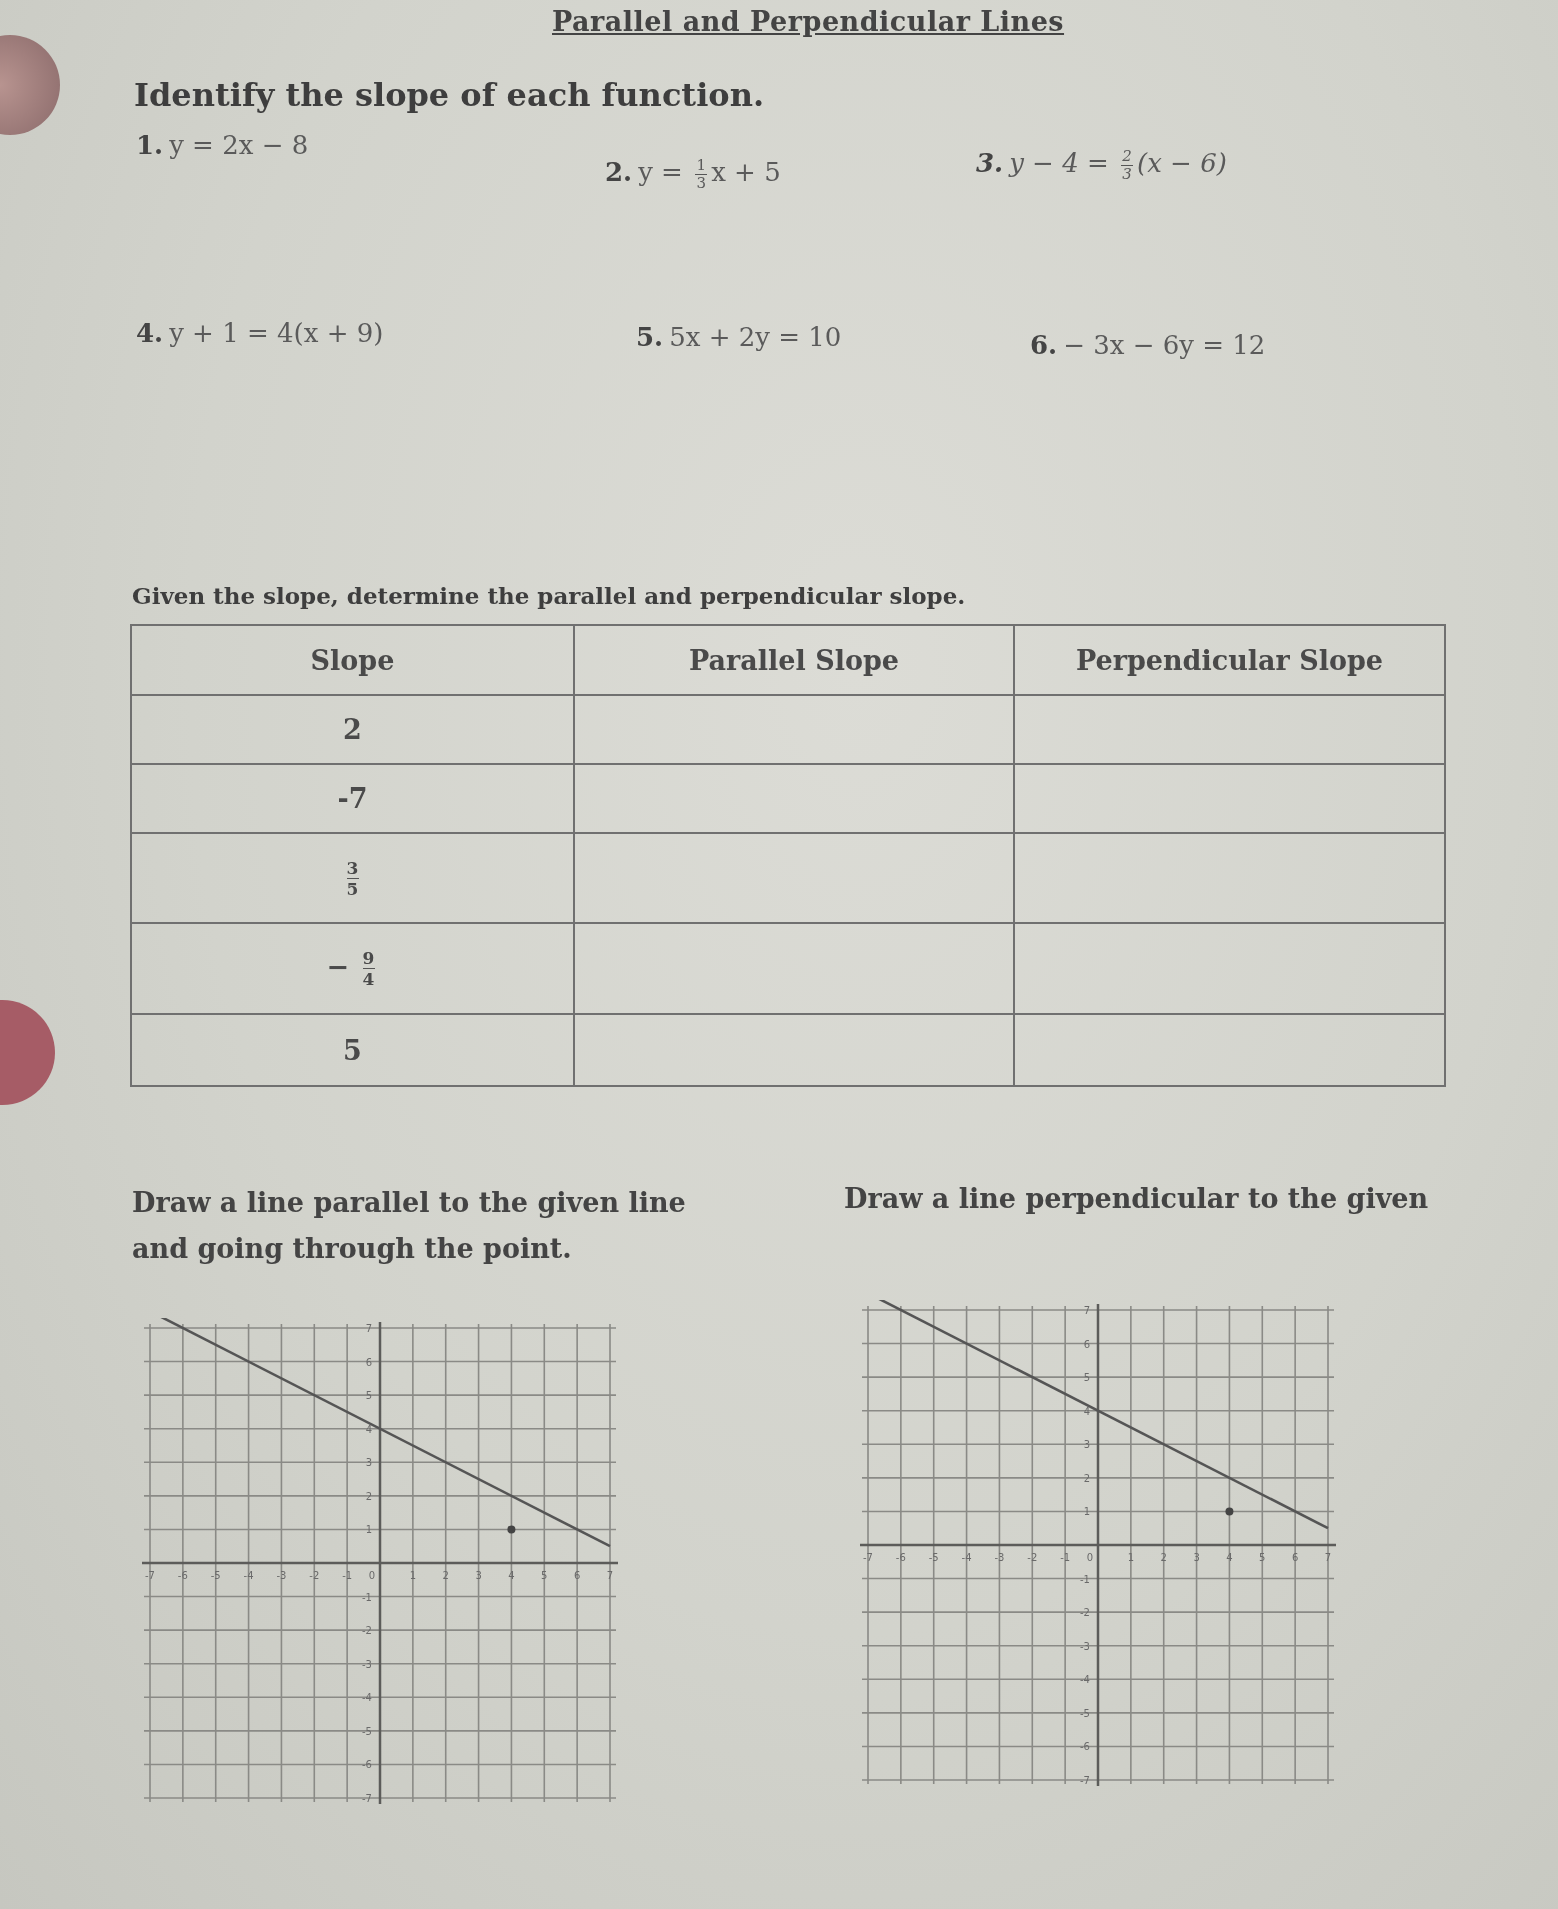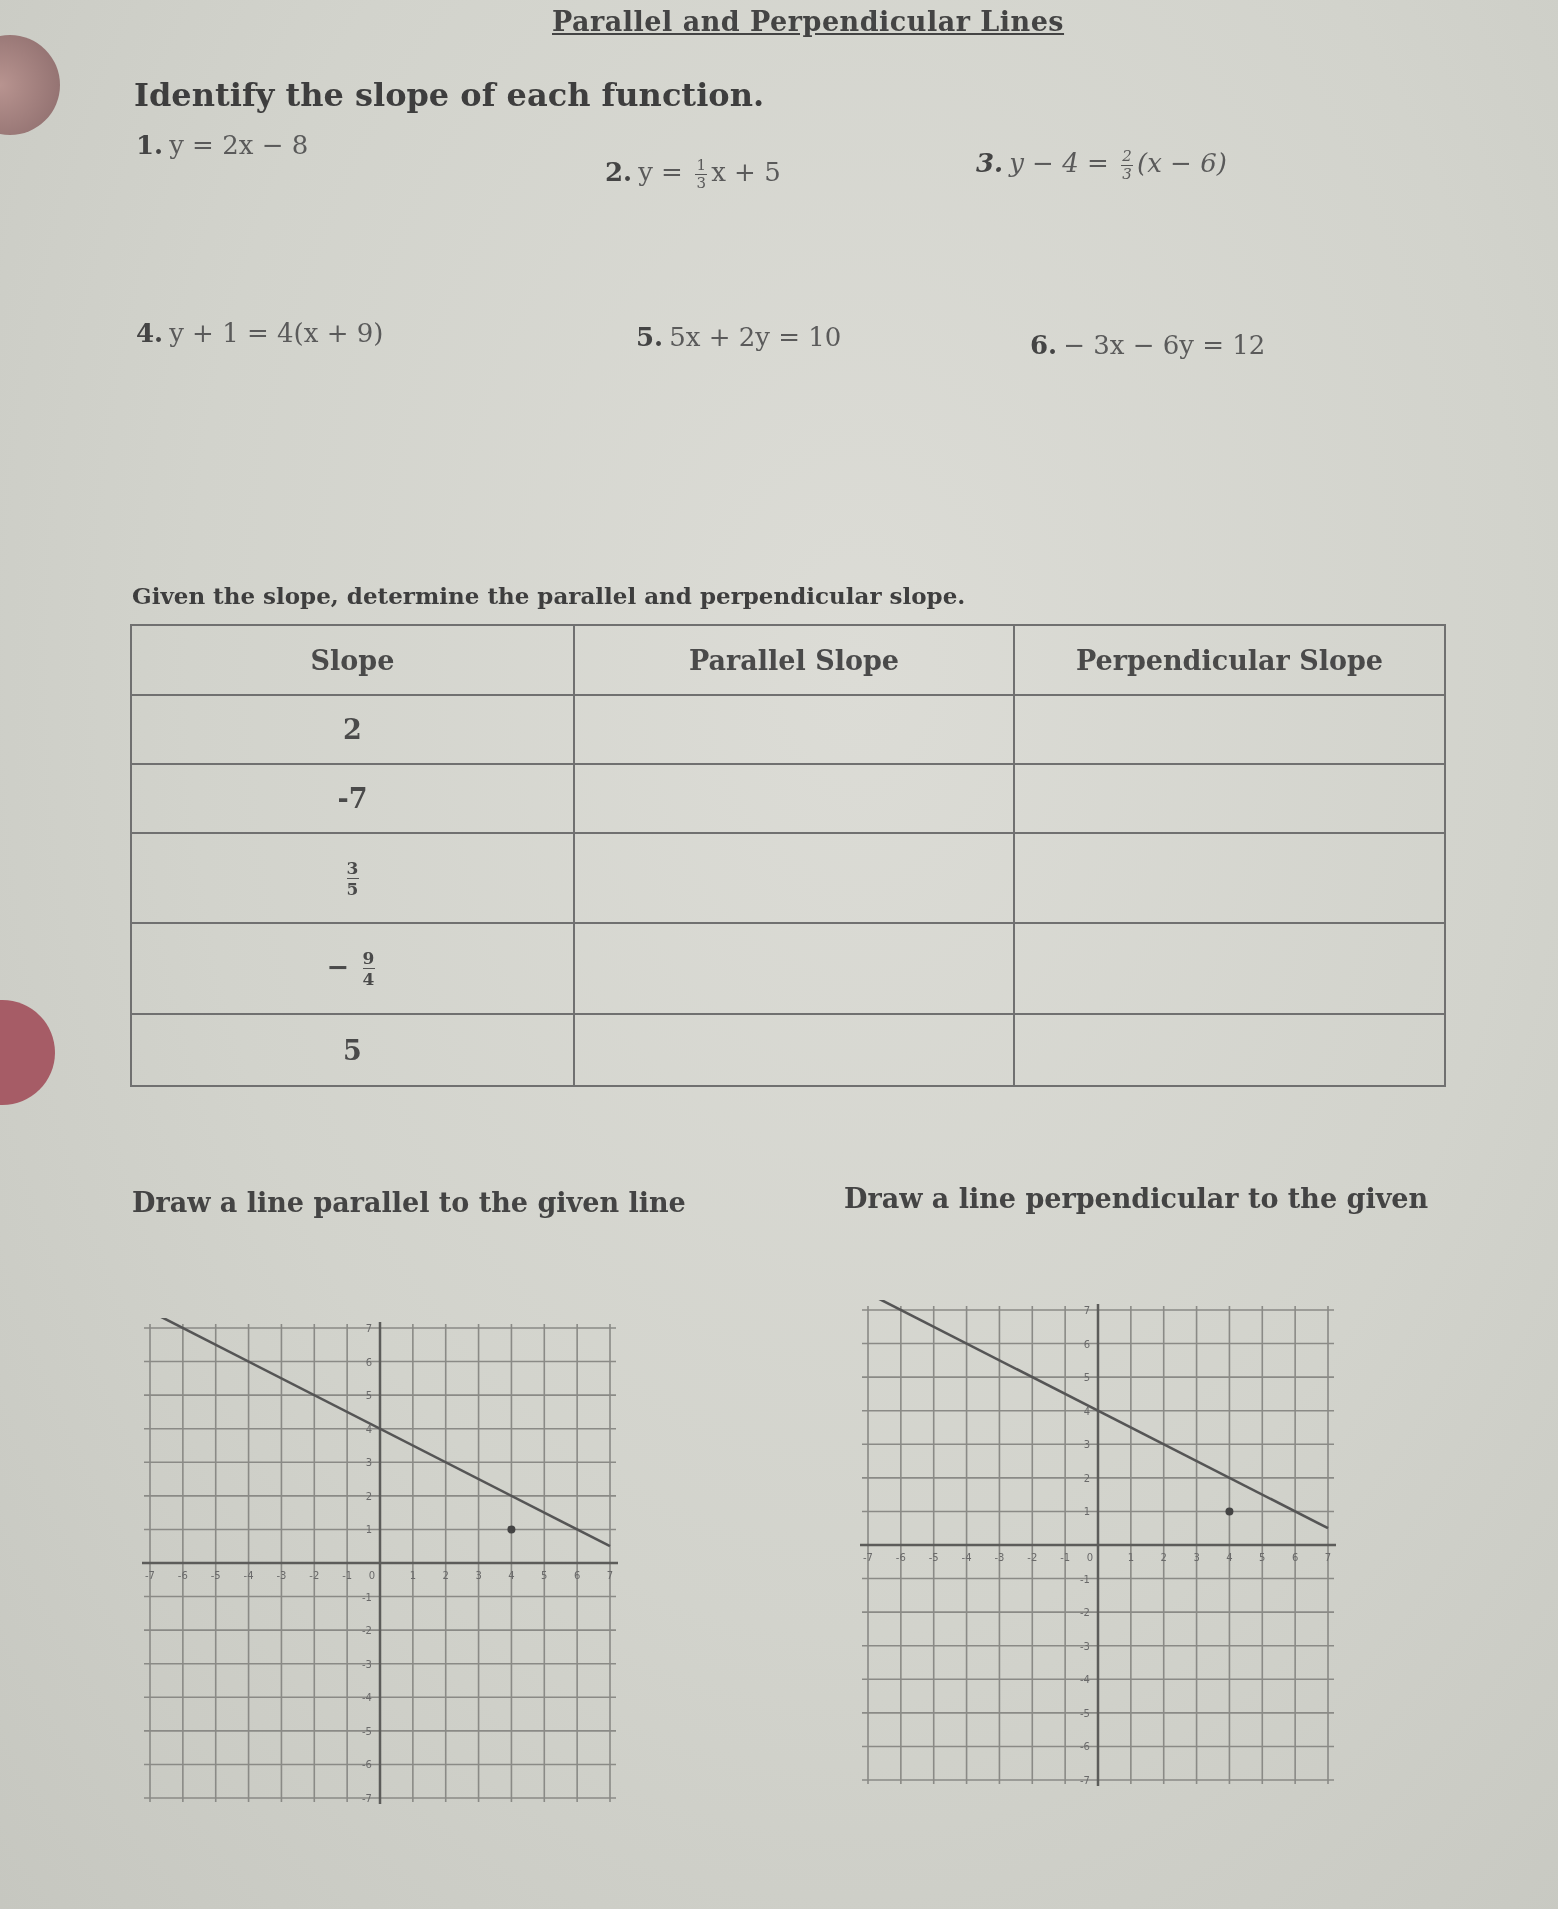--- a/index.html
+++ b/index.html
@@ -108,20 +108,21 @@
   <tr style="height:72px">
     <td>5</td>
     <td></td>
     <td></td>
   </tr>
 </tbody>
   </table>
 
 <div class="abs caption" style="left:132px;top:1180px;">
   <div>Draw a line parallel to the given line</div>
+  <div>and going through the point.</div>
 </div>
 <div class="abs caption" style="left:844px;top:1176px;">
   <div>Draw a line perpendicular to the given</div>
 </div>
 
 <svg class="abs" id="graph-left" style="left:140px;top:1318px;" width="480" height="490">
     <g>
       <line x1="10" y1="6" x2="10" y2="484" stroke="#8a8a86" stroke-width="1.6"></line>
       <line x1="42.857142857142854" y1="6" x2="42.857142857142854" y2="484" stroke="#8a8a86" stroke-width="1.6"></line>
       <line x1="75.71428571428571" y1="6" x2="75.71428571428571" y2="484" stroke="#8a8a86" stroke-width="1.6"></line>

